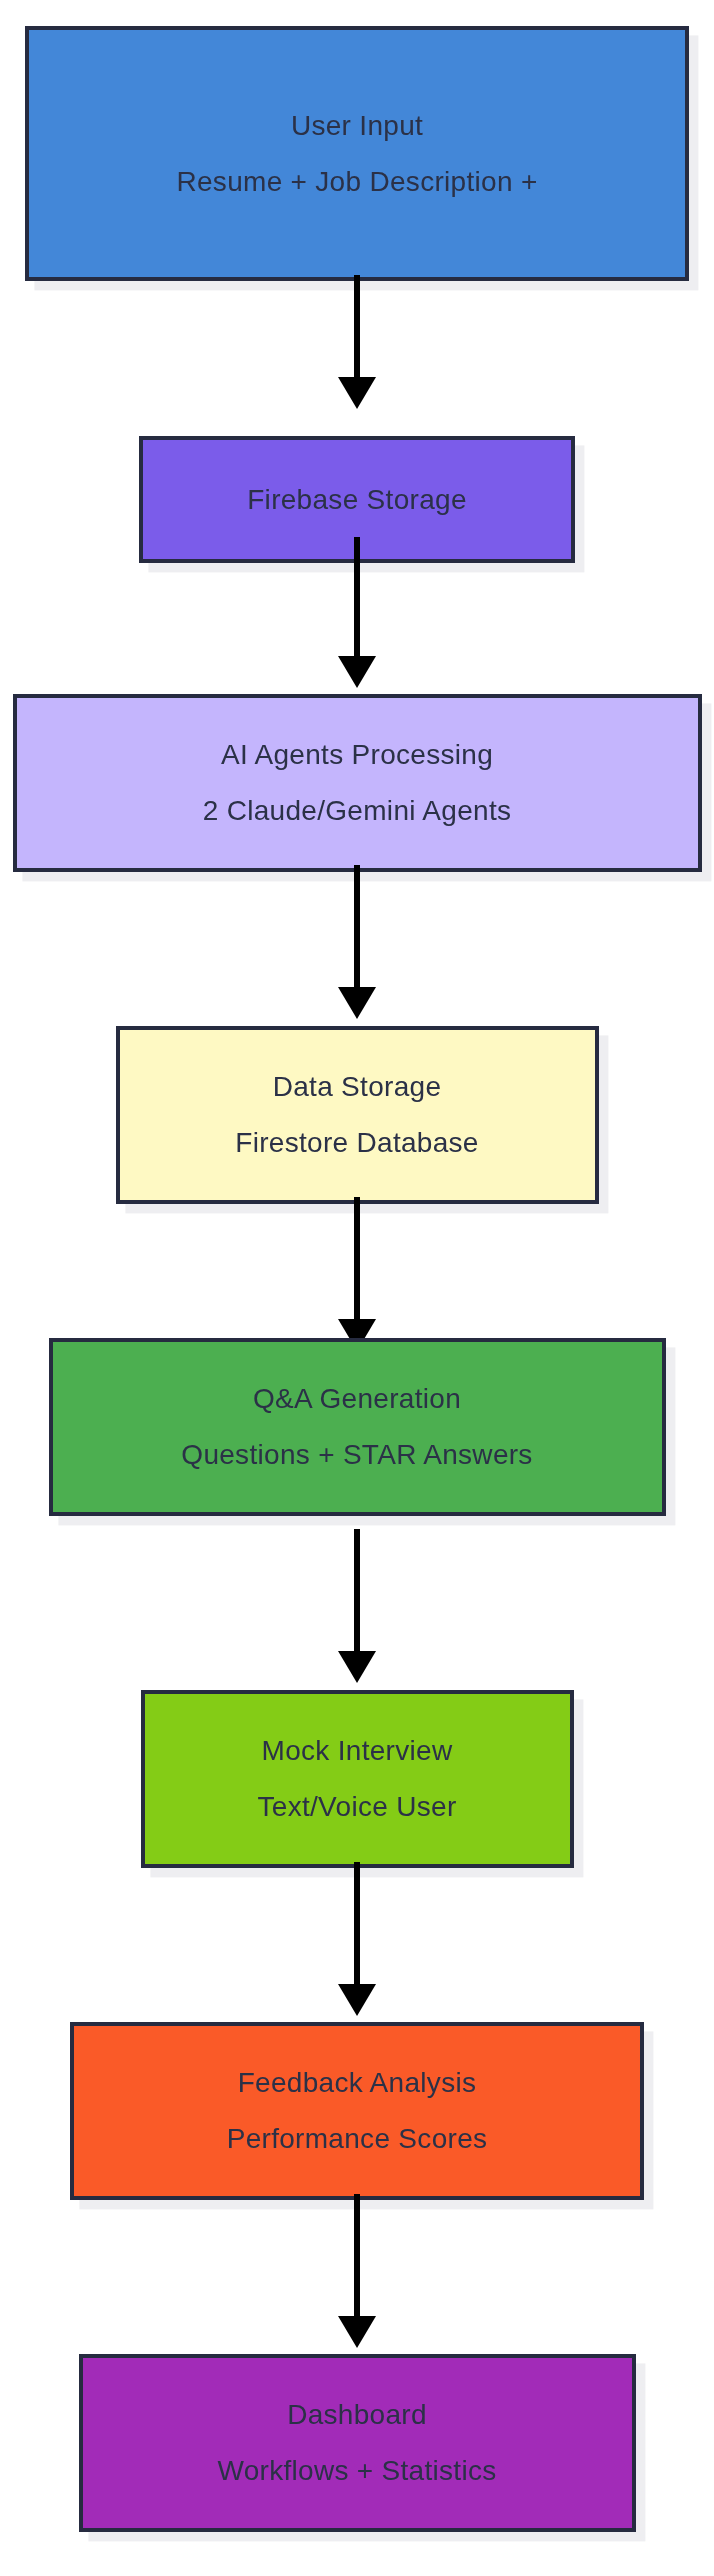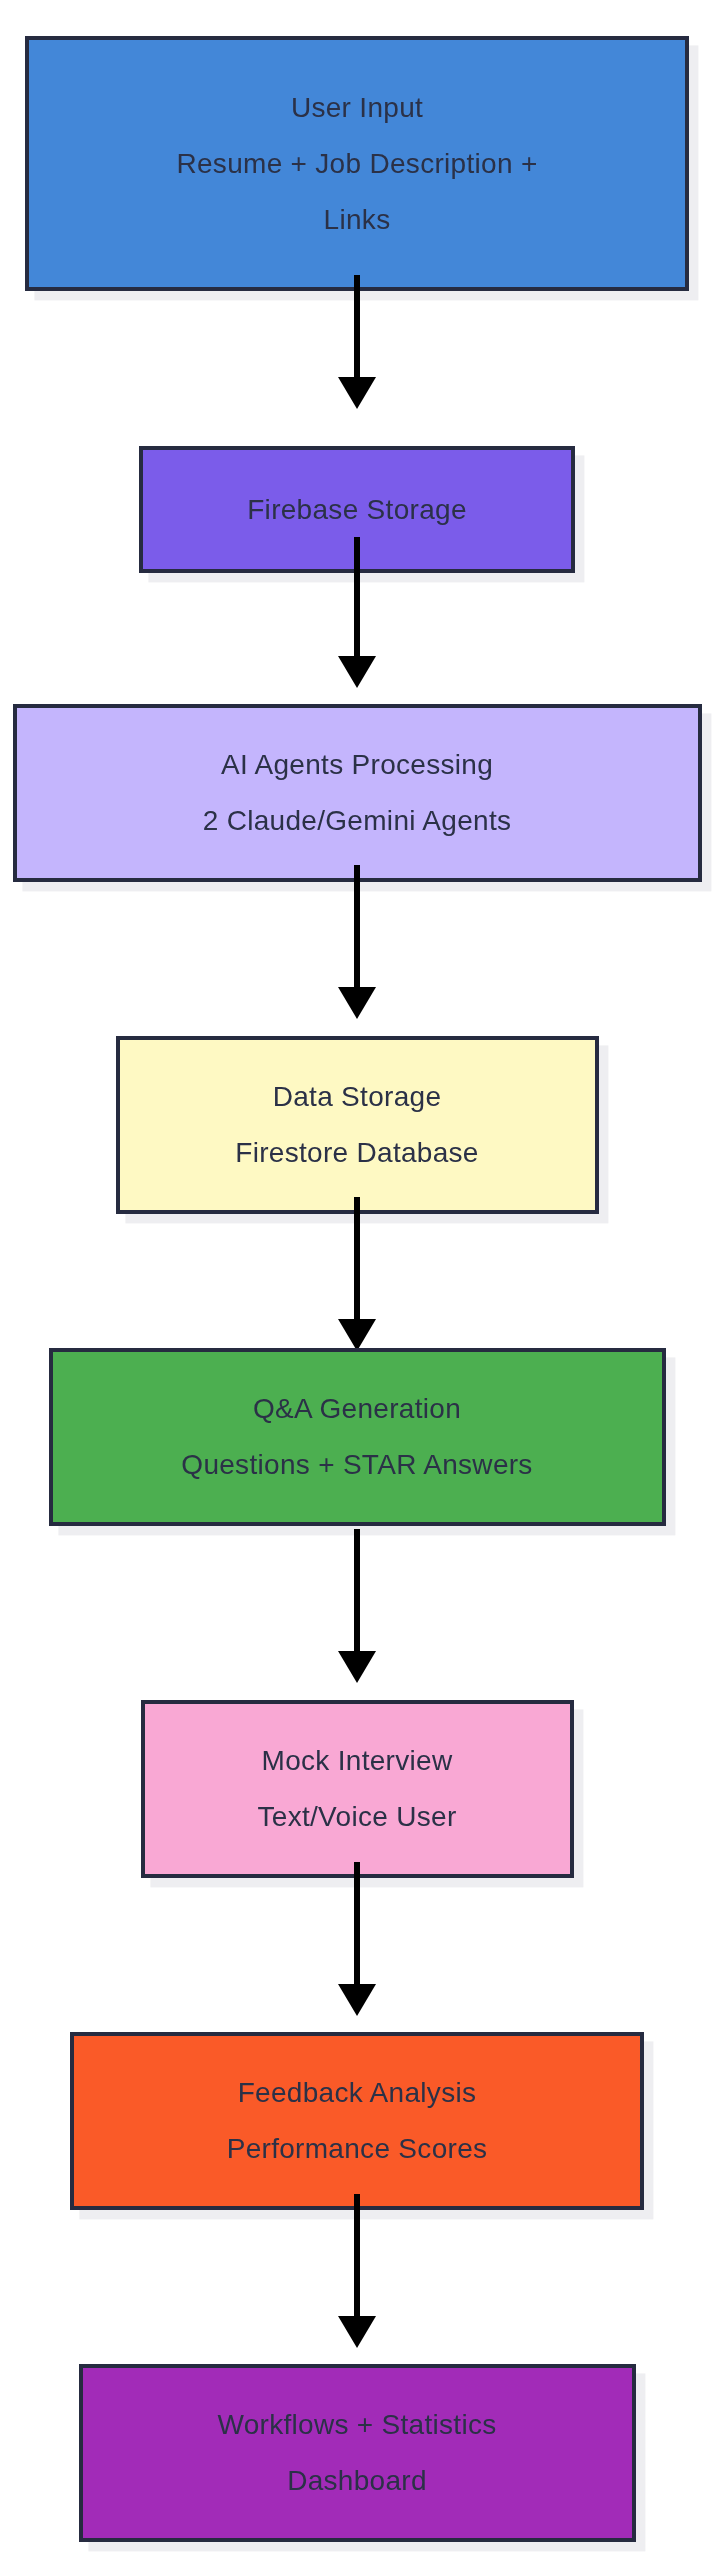--- a/index.html
+++ b/index.html
@@ -12,21 +12,21 @@
     width: 714px;
     height: 2576px;
     background: #ffffff;
     overflow: hidden;
     font-family: "Liberation Sans", sans-serif;
   }
   .node {
     position: absolute;
     left: 0;
     right: 0;
-    margin: 16px auto;
+    margin: 6px auto;
     box-sizing: border-box;
     border: 4.7px solid #262b40;
     box-shadow: 9.4px 9.4px 0 0 #eeeef1;
     display: flex;
     align-items: center;
     justify-content: center;
   }
   .node-label {
     text-align: center;
     color: #2b3147;
@@ -63,21 +63,20 @@
   }
 </style>
 </head>
 <body>
 
 <div class="canvas">
     <div class="node" style="top: 20px; width: 664px; height: 255px; background: rgb(67, 135, 216);">
     <div class="node-label">
         <div class="node-line">User Input</div>
         <div class="node-line">Resume + Job Description +</div>
-        <div class="node-line">Links</div>
       </div>
   </div>
     <div class="arrow" style="top: 275px; height: 134px;">
       <div class="arrow-line"></div>
       <div class="arrow-head"></div>
     </div>
     <div class="node" style="top: 430px; width: 436px; height: 127px; background: rgb(123, 92, 234);">
     <div class="node-label">
         <div class="node-line">Firebase Storage</div>
       </div>
@@ -109,21 +108,21 @@
     <div class="node" style="top: 1332px; width: 617px; height: 178px; background: rgb(76, 175, 80);">
     <div class="node-label">
         <div class="node-line">Q&amp;A Generation</div>
         <div class="node-line">Questions + STAR Answers</div>
       </div>
   </div>
     <div class="arrow" style="top: 1529px; height: 154px;">
       <div class="arrow-line"></div>
       <div class="arrow-head"></div>
     </div>
-    <div class="node" style="top: 1684px; width: 433px; height: 178px; background: #f9a8d4;">
+    <div class="node" style="top: 1684px; width: 433px; height: 178px; background: #84cc16;">
     <div class="node-label">
         <div class="node-line">Mock Interview</div>
         <div class="node-line">Text/Voice User</div>
       </div>
   </div>
     <div class="arrow" style="top: 1862px; height: 154px;">
       <div class="arrow-line"></div>
       <div class="arrow-head"></div>
     </div>
     <div class="node" style="top: 2016px; width: 574px; height: 178px; background: rgb(250, 90, 40);">
@@ -131,18 +130,18 @@
         <div class="node-line">Feedback Analysis</div>
         <div class="node-line">Performance Scores</div>
       </div>
   </div>
     <div class="arrow" style="top: 2194px; height: 154px;">
       <div class="arrow-line"></div>
       <div class="arrow-head"></div>
     </div>
     <div class="node" style="top: 2348px; width: 557px; height: 178px; background: rgb(162, 43, 184);">
     <div class="node-label">
+        <div class="node-line">Dashboard</div>
         <div class="node-line">Workflows + Statistics</div>
-        <div class="node-line">Dashboard</div>
       </div>
   </div>
   </div>
 
 
 </body></html>

